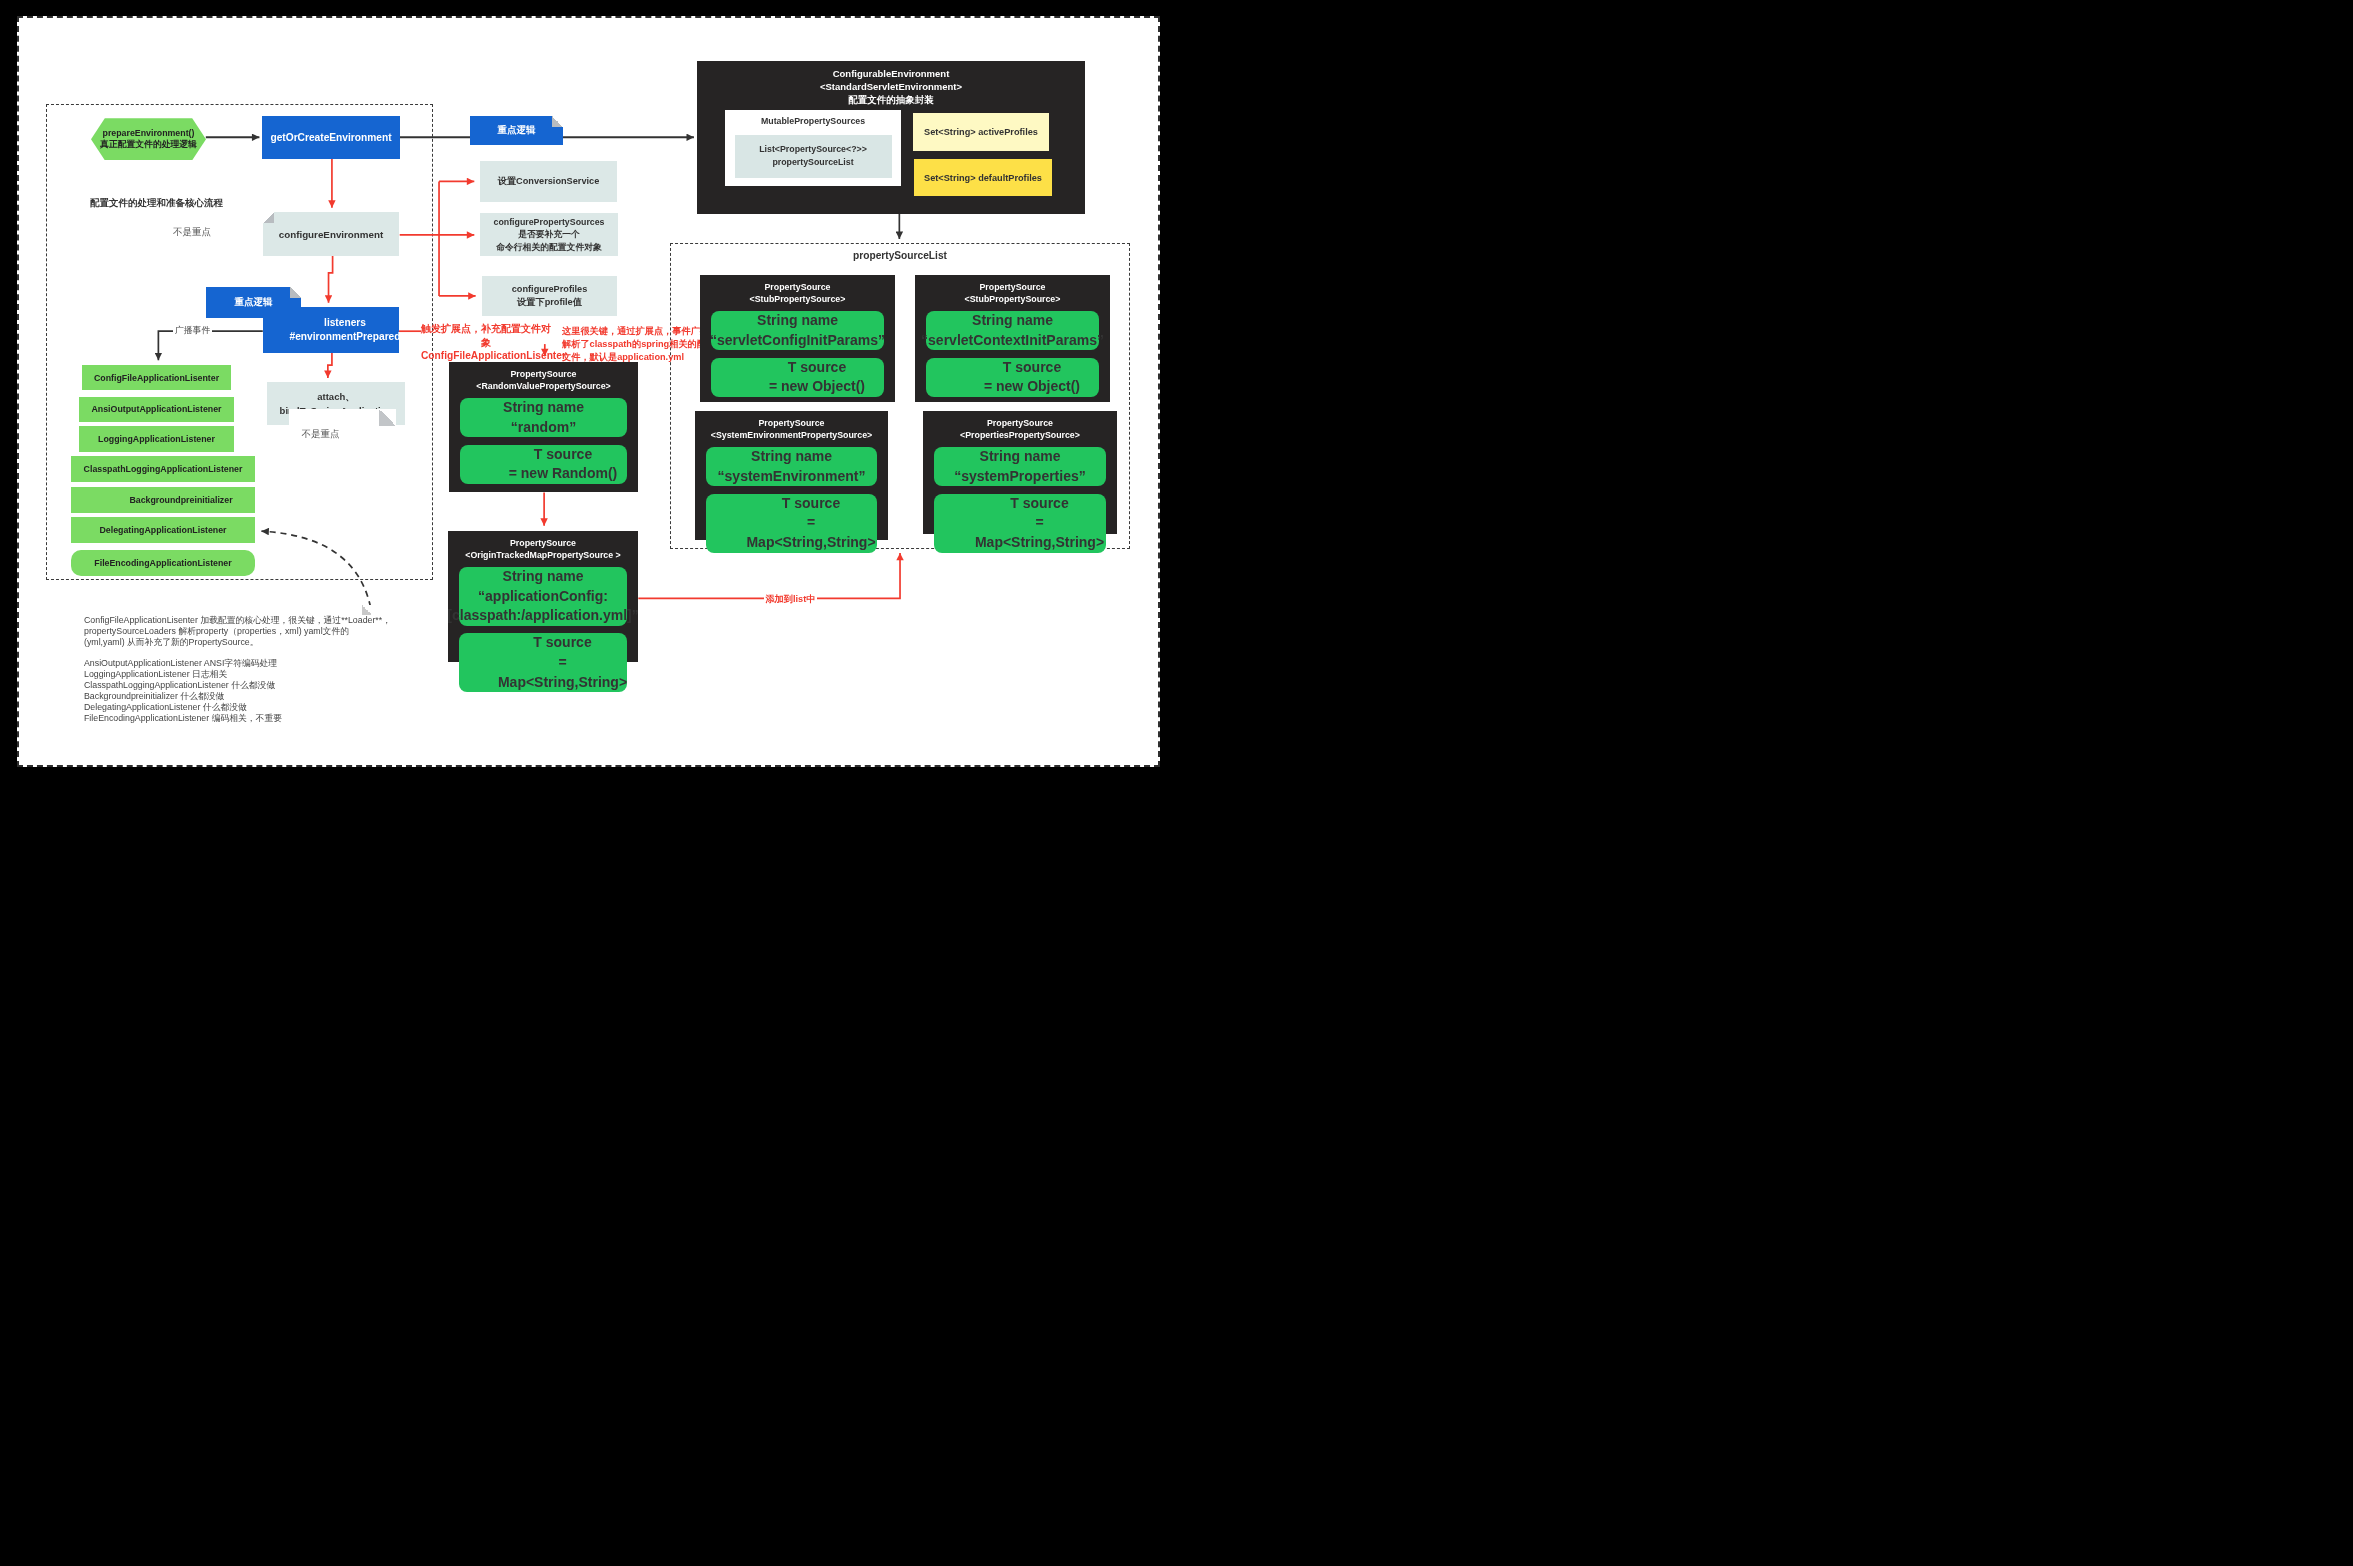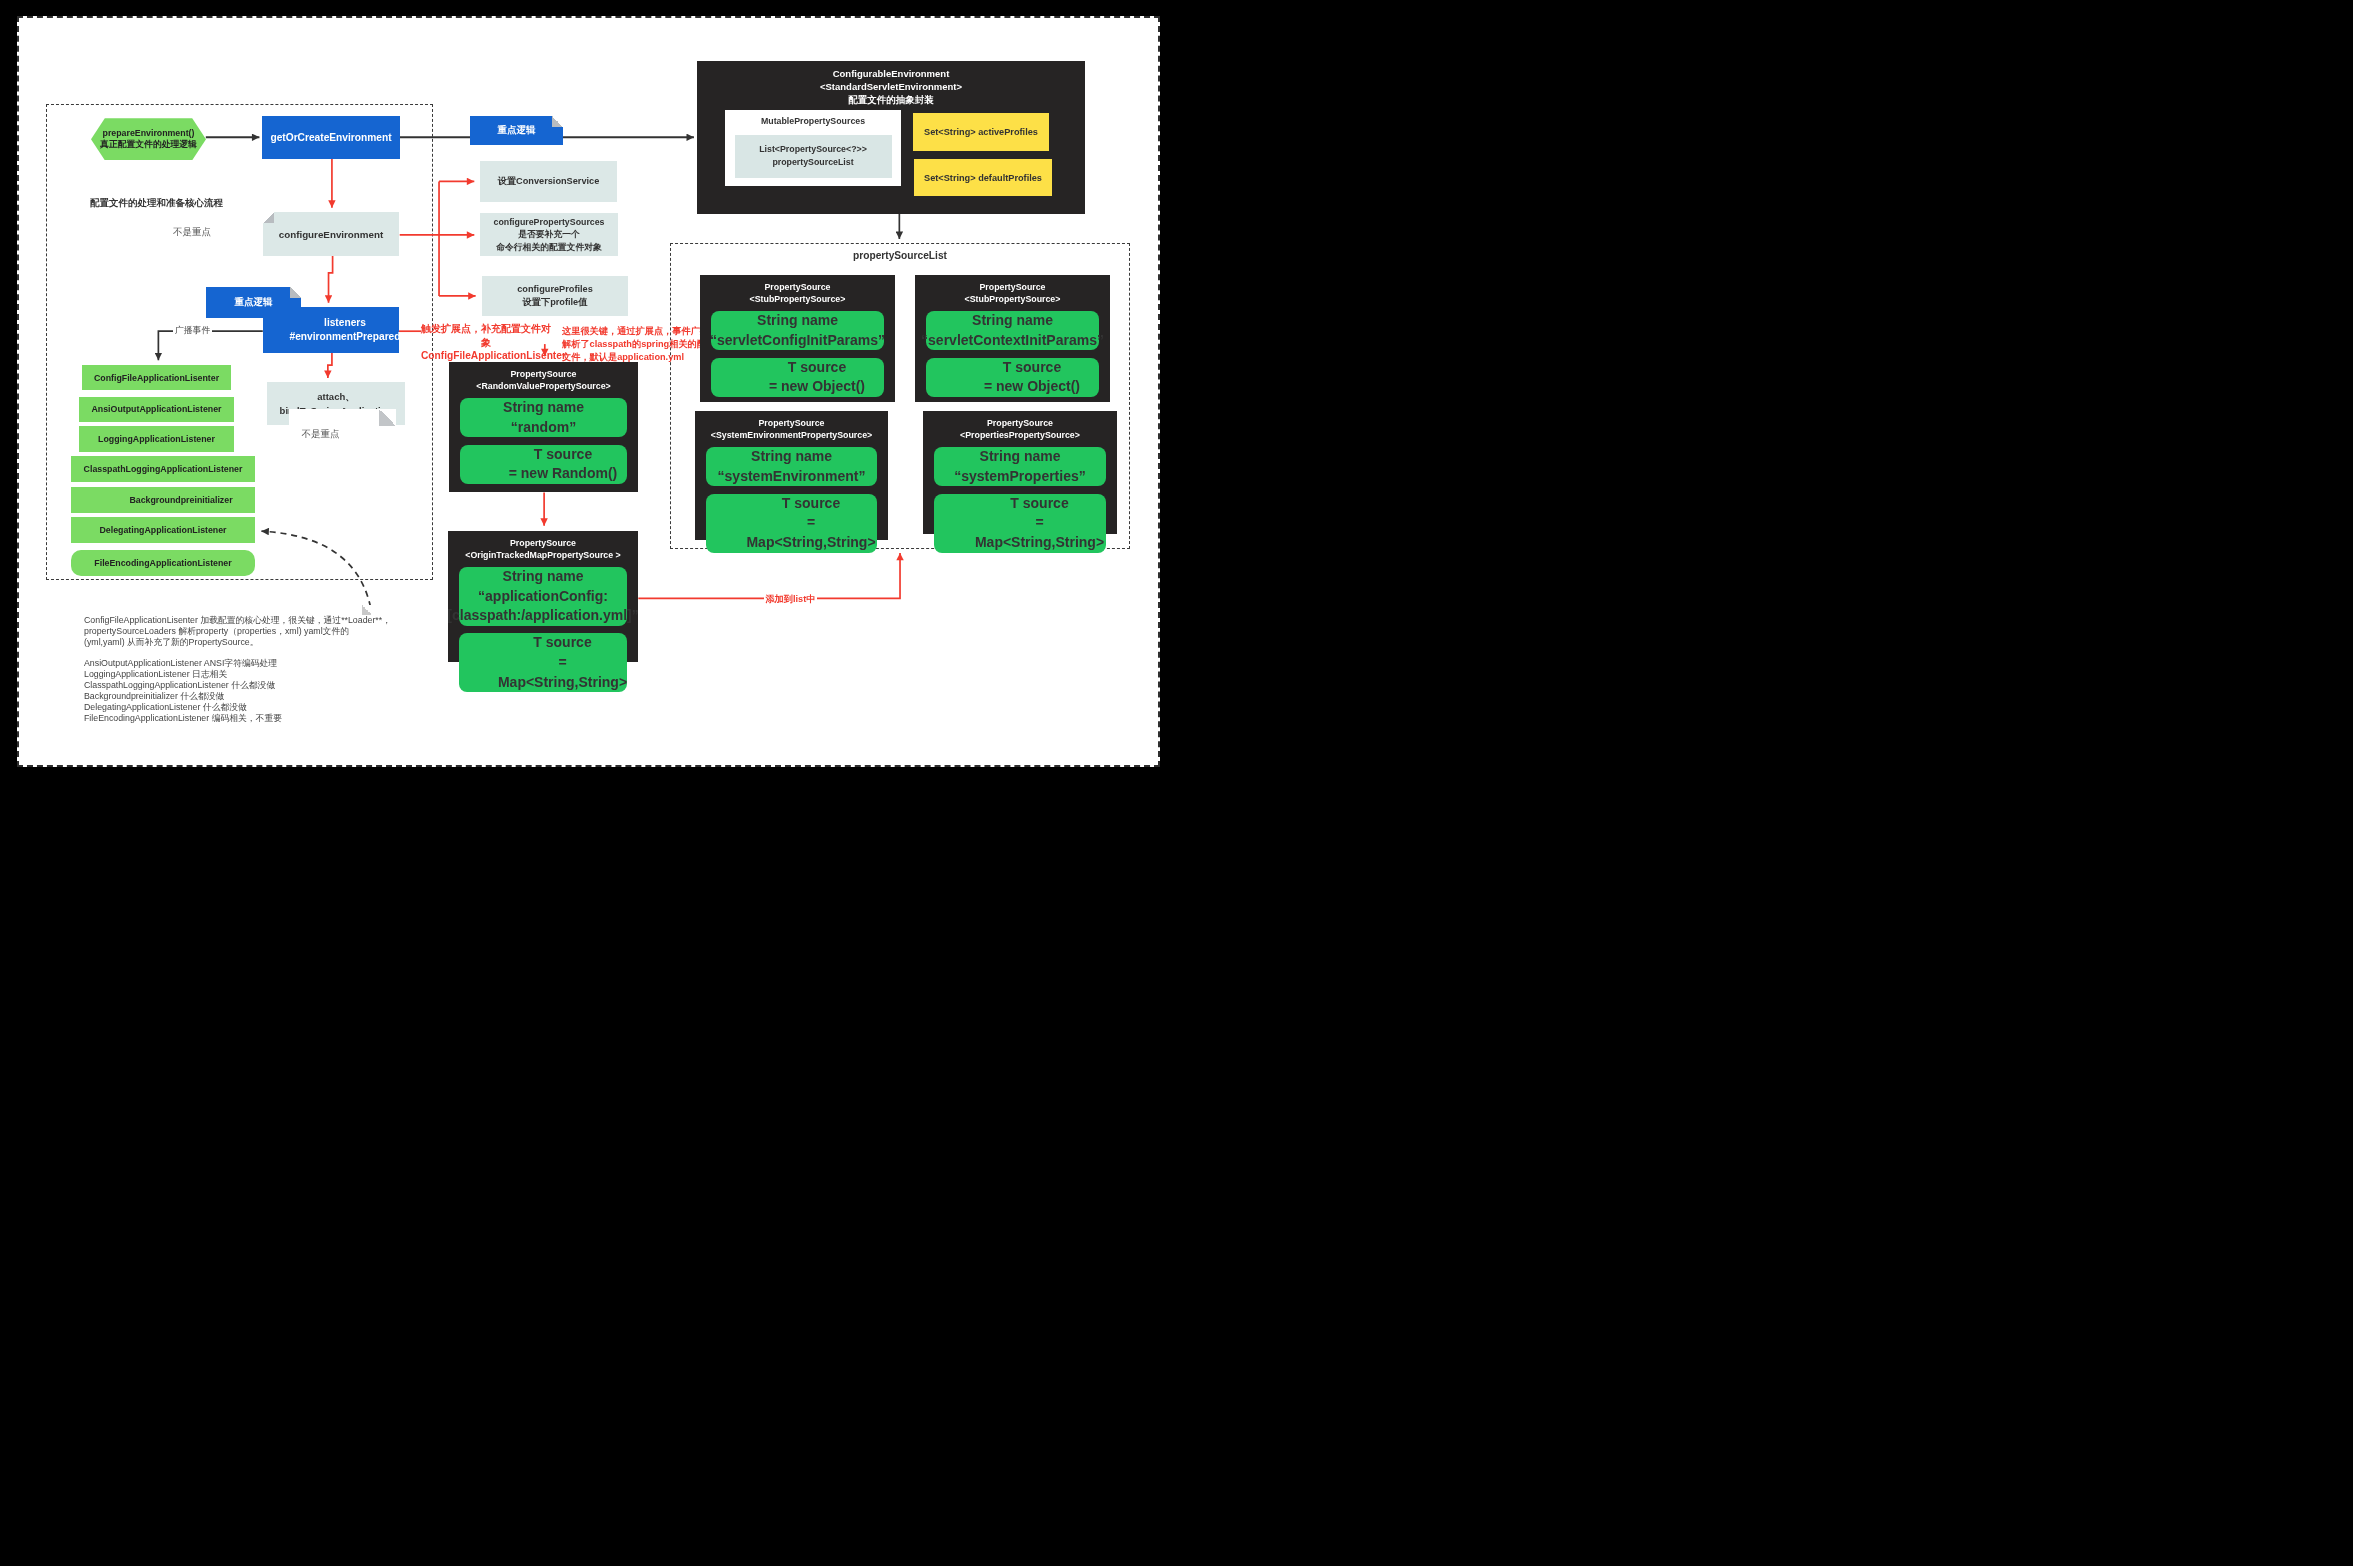--- a/index.html
+++ b/index.html
@@ -32,21 +32,21 @@
            font-weight:bold;font-size:8.8px;line-height:1.3;
            clip-path:polygon(12% 0,88% 0,100% 50%,88% 100%,12% 100%,0 50%);}
   #get-or-create{left:243px;top:98px;width:138px;height:43px;font-size:10.2px;}
   #key-logic-top{left:451px;top:98px;width:93px;height:29px;font-size:9.5px;}
   #key-logic-mid{left:187px;top:269px;width:95px;height:30.5px;font-size:9.5px;}
   #subtitle{left:71px;top:179px;font-size:9.5px;font-weight:bold;color:#333;}
   #configure-environment{left:244px;top:194px;width:136px;height:44px;font-size:9.8px;}
   #not-key-left{left:154px;top:208px;font-size:9.5px;color:#555;z-index:4;}
   #set-conversion{left:461px;top:143px;width:137px;height:41px;font-size:9.2px;}
   #configure-ps{left:461px;top:195px;width:138px;height:43px;font-size:8.8px;line-height:1.45;}
-  #configure-profiles{left:463px;top:258px;width:146px;height:40px;font-size:9.2px;line-height:1.5;}
+  #configure-profiles{left:463px;top:258px;width:135px;height:40px;font-size:9.2px;line-height:1.5;}
   #listeners-box{left:244px;top:289px;width:136px;height:46px;font-size:10.2px;line-height:1.4;padding-left:28px;}
   #broadcast-label{left:154px;top:307px;font-size:8.8px;color:#444;background:#fff;padding:0 2px;z-index:4;}
   #attach-box{left:248px;top:364px;width:138px;height:43px;font-size:9.5px;line-height:1.45;}
   #attach-notch{left:270px;top:391px;width:90px;height:17px;background:#fff;z-index:4;}
   #attach-fold{left:360px;top:391px;width:17px;height:17px;z-index:4;
                background:linear-gradient(to bottom left,#fff 50%,#c2c5c8 50%);}
   #not-key-bottom{left:275px;top:410px;width:53px;text-align:center;font-size:9.5px;color:#555;z-index:4;}
   
   .lrow{font-size:8.8px;z-index:3;}
   #lr0{left:63px;top:347px;width:149px;height:25px;}
@@ -57,21 +57,21 @@
   #lr5{left:52px;top:499px;width:184px;height:26px;}
   #lr6{left:52px;top:532px;width:184px;height:26px;border-radius:10px;}
   
   #env-box{left:678px;top:43px;width:388px;height:153px;z-index:3;}
   #env-title{position:absolute;left:0;top:6.8px;width:100%;text-align:center;font-weight:bold;
              font-size:9.5px;line-height:1.35;}
   #env-mutable{position:absolute;left:28px;top:49px;width:176px;height:76px;background:#fff;color:#333;}
   #env-mutable-label{position:absolute;left:0;top:5.4px;width:100%;text-align:center;font-size:8.8px;font-weight:bold;}
   #env-list-field{position:absolute;left:9.5px;top:24.4px;width:157px;height:43px;background:#d9e6e5;
                   font-size:8.8px;font-weight:bold;line-height:1.45;}
-  #env-active{position:absolute;left:216px;top:52px;width:136px;height:38px;background:#fde047;color:#333;
+  #env-active{position:absolute;left:216px;top:52px;width:136px;height:38px;background:#fef9c3;color:#333;
               font-size:9.2px;font-weight:bold;}
   #env-default{position:absolute;left:217px;top:98px;width:138px;height:37px;background:#fde047;color:#333;
                font-size:9.2px;font-weight:bold;}
   
   .pscard{z-index:3;display:flex;flex-direction:column;padding:6.8px 11px 9.5px;}
   .pscard .ttl{text-align:center;font-weight:bold;font-size:8.8px;line-height:1.3;margin-bottom:6.1px;white-space:pre-line;}
   .pscard .cell{background:#22c55e;color:#333;font-weight:bold;font-size:14px;line-height:1.4;
                 display:flex;flex-direction:column;align-items:center;justify-content:center;
                 text-align:center;flex:1;white-space:pre-line;border-radius:8px;}
   .pscard .cell + .cell{margin-top:7.5px;padding-left:39px;}

